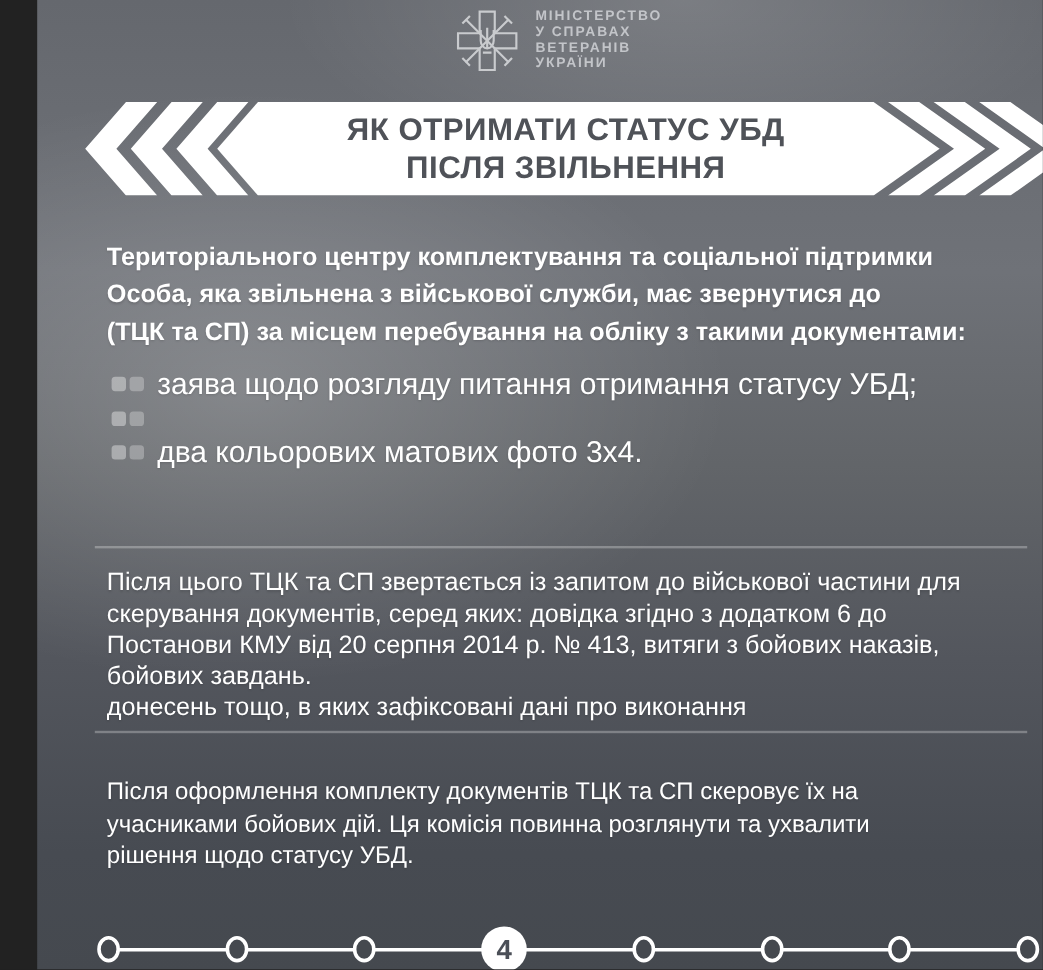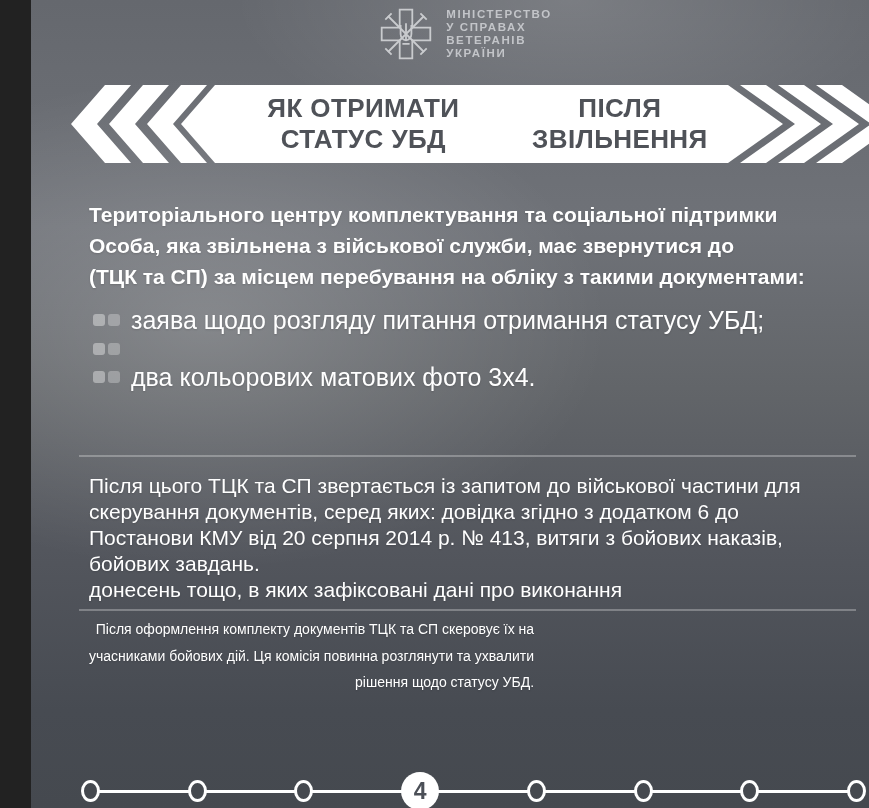--- a/index.html
+++ b/index.html
@@ -22,40 +22,40 @@
   .ministry-name {
     color:var(--muted-light,#c3c5c9); font-size:11.5px; font-weight:bold;
     letter-spacing:1.6px; line-height:13px; text-transform:uppercase;
   }
 
   
   .banner { position:absolute; top:85px; left:0; width:869px; height:78px; }
   .banner svg { display:block; }
   .banner-title {
     position:absolute; top:85px; left:184px; width:513px; height:78px;
-    display:flex; justify-content:center; align-items:center;
+    display:flex; flex-direction:column; justify-content:center; align-items:center;
     color:var(--title-dark,#4f5258); font-weight:bold; font-size:26px; line-height:31px;
     letter-spacing:0.4px; text-align:center;
   }
 
   
   .para { position:absolute; left:58px; color:var(--text-white,#ffffff);
           text-shadow:0 1px 2px rgba(0,0,0,0.15); }
   .para .line { white-space:nowrap; }
   .intro-para { top:199px; font-size:21px; font-weight:bold; line-height:31px; }
   .doc-list { position:absolute; top:309px; left:62px; }
   .doc-item { display:flex; align-items:center; height:22px; margin-bottom:6.5px; }
   .bullet { display:flex; gap:3px; margin-right:11px; }
   .bullet i { display:block; width:12px; height:12px; border-radius:3px; }
   .bullet i.b1 { background:rgba(255,255,255,0.38); }
   .bullet i.b2 { background:rgba(255,255,255,0.28); }
   .doc-text { color:var(--text-white,#ffffff); font-size:25px; white-space:nowrap;
               text-shadow:0 1px 2px rgba(0,0,0,0.15); }
   .para-2 { top:473px; font-size:21px; line-height:26px; }
-  .para-3 { top:616px; font-size:14px; line-height:26.5px;text-align:right; }
+  .para-3 { top:647px; font-size:20px; line-height:26.5px; }
 
   .divider { position:absolute; left:48px; right:44px; height:2px;
              background:rgba(255,255,255,0.28); }
   .divider-1 { top:455px; }
   .divider-2 { top:609px; }
 
   
   .progress {
     position:absolute; left:50px; right:34px; top:771px; height:40px;
     display:flex; align-items:center; justify-content:space-between;

